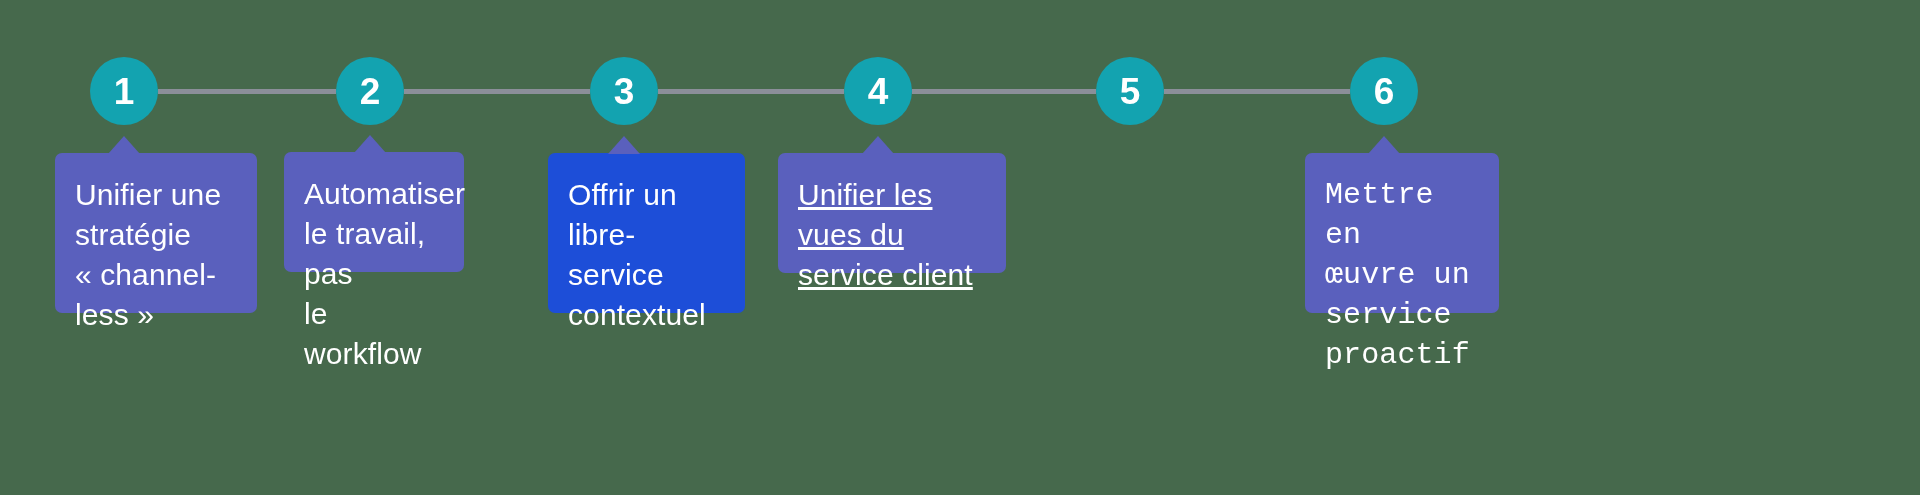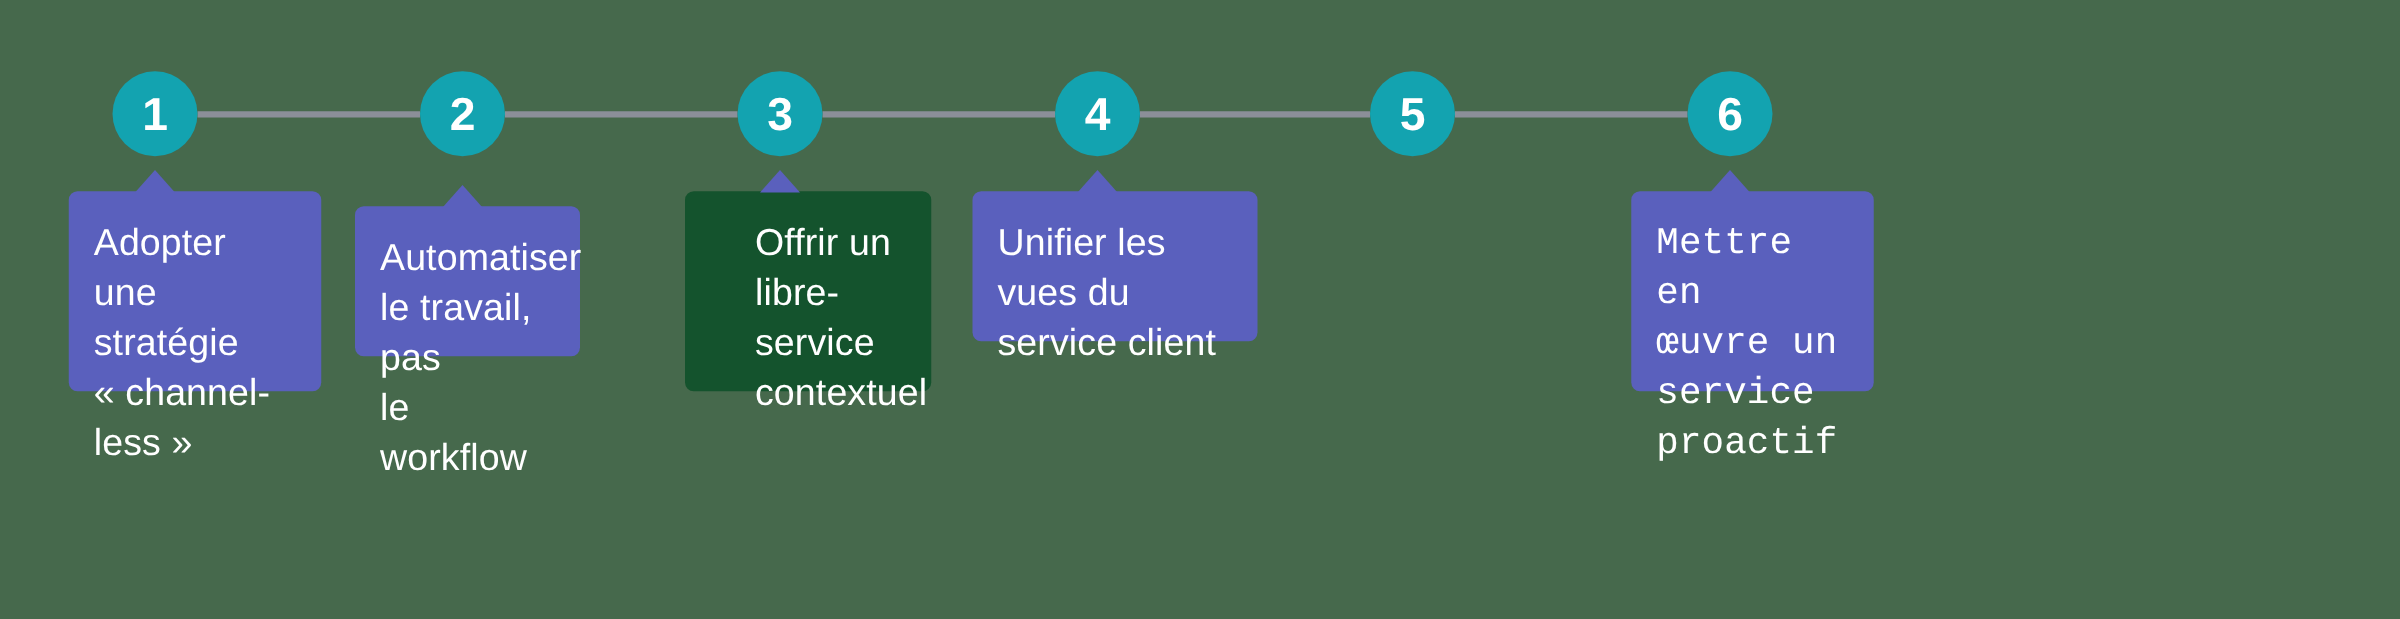--- a/index.html
+++ b/index.html
@@ -82,42 +82,42 @@
 
 <div id="infographic">
     <div class="connector-line" style="left: 158px; width: 178px; background: rgb(139, 143, 153);"></div>
     <div class="connector-line" style="left: 404px; width: 186px; background: rgb(139, 143, 153);"></div>
     <div class="connector-line" style="left: 658px; width: 186px; background: rgb(139, 143, 153);"></div>
     <div class="connector-line" style="left: 912px; width: 184px; background: rgb(139, 143, 153);"></div>
     <div class="connector-line" style="left: 1164px; width: 186px; background: rgb(139, 143, 153);"></div>
     <div class="step-circle" style="left: 90px; top: 57px; background: rgb(19, 163, 176);">1</div>
     <div class="step-card" style="left: 55px; top: 153px; width: 202px; height: 160px; background: rgb(90, 96, 189);">
       <div class="card-notch" style="left: 53px; border-bottom-color: rgb(90, 96, 189);"></div>
-      <div class="card-text" style="color: rgb(255, 255, 255);">Adopter une
+      <div class="card-text" style="color: rgb(255, 255, 255);">Unifier une
 stratégie
 « channel-
 less »</div>
     </div>
     <div class="step-circle" style="left: 336px; top: 57px; background: rgb(19, 163, 176);">2</div>
-    <div class="step-card" style="left: 284px; top: 165px; width: 180px; height: 120px; background: rgb(90, 96, 189);">
+    <div class="step-card" style="left: 284px; top: 152px; width: 180px; height: 120px; background: rgb(90, 96, 189);">
       <div class="card-notch" style="left: 70px; border-bottom-color: rgb(90, 96, 189);"></div>
       <div class="card-text" style="color: rgb(255, 255, 255);">Automatiser
 le travail, pas
 le workflow</div>
     </div>
     <div class="step-circle" style="left: 590px; top: 57px; background: rgb(19, 163, 176);">3</div>
-    <div class="step-card" style="left: 548px; top: 153px; width: 197px; height: 160px; background: #14532d; padding-left: 36px;">
+    <div class="step-card" style="left: 548px; top: 153px; width: 197px; height: 160px; background: #1d4ed8;">
       <div class="card-notch" style="left: 60px; border-bottom-color: rgb(90, 96, 189);"></div>
       <div class="card-text" style="color: rgb(255, 255, 255);">Offrir un
 libre-
 service
 contextuel</div>
     </div>
     <div class="step-circle" style="left: 844px; top: 57px; background: rgb(19, 163, 176);">4</div>
-    <div class="step-card" style="left: 778px; top: 153px; width: 228px; height: 120px; background: rgb(90, 96, 189);">
+    <div class="step-card" style="left: 778px; top: 153px; width: 228px; height: 120px; background: rgb(90, 96, 189); text-decoration: underline;">
       <div class="card-notch" style="left: 84px; border-bottom-color: rgb(90, 96, 189);"></div>
       <div class="card-text" style="color: rgb(255, 255, 255);">Unifier les
 vues du
 service client</div>
     </div>
     <div class="step-circle" style="left: 1096px; top: 57px; background: rgb(19, 163, 176);">5</div>
     <div class="step-circle" style="left: 1350px; top: 57px; background: rgb(19, 163, 176);">6</div>
     <div class="step-card" style="left: 1305px; top: 153px; width: 194px; height: 160px; background: rgb(90, 96, 189); font-family: Liberation Mono, monospace;">
       <div class="card-notch" style="left: 63px; border-bottom-color: rgb(90, 96, 189);"></div>
       <div class="card-text" style="color: rgb(255, 255, 255);">Mettre en

